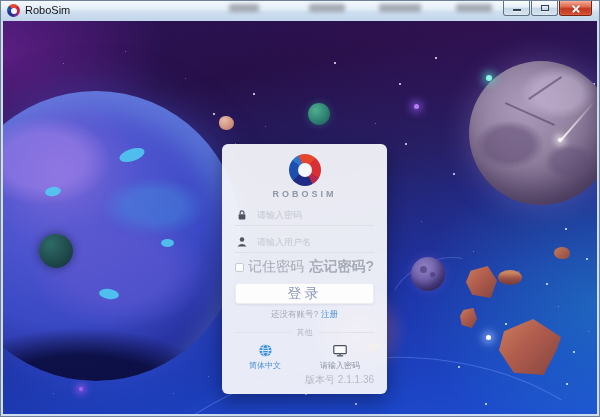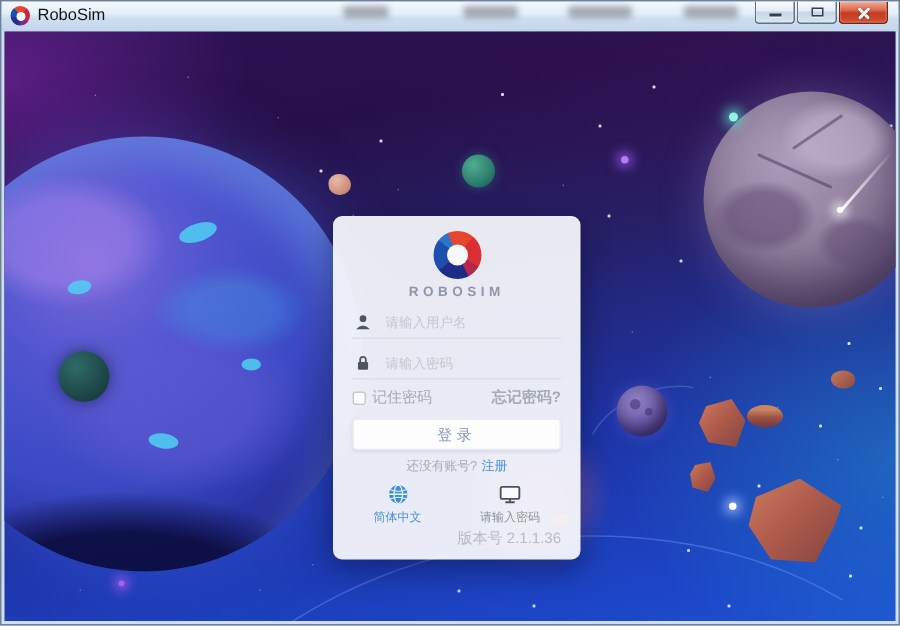--- a/index.html
+++ b/index.html
@@ -136,26 +136,26 @@
   .logo{width:32px;height:32px;margin:0 auto;border-radius:50%;position:relative;
     background:conic-gradient(#e4472e 0 40deg,#d92f35 40deg 118deg,#b5284b 118deg 152deg,#1f2c86 152deg 230deg,#1d4fae 230deg 308deg,#2f74c9 308deg 336deg,#e4472e 336deg);}
   .logo::after{content:"";position:absolute;left:9px;top:9px;width:14px;height:14px;border-radius:50%;background:#f7f8fa;}
   .brand{margin-top:3px;text-align:center;font-size:9px;font-weight:bold;letter-spacing:3px;color:#8e97a8;}
   .field{display:flex;align-items:center;gap:7px;border-bottom:1px solid #dcdfe6;padding:4px 1px 4px;margin-top:6px;}
   .field svg{flex:none;}
   .field input{border:none;outline:none;background:transparent;font-size:9px;color:#333;width:100%;
     font-family:"Liberation Sans",sans-serif;}
   .field input::placeholder{color:#c3c7d0;}
   .opts{display:flex;justify-content:space-between;align-items:center;margin-top:5px;
-    font-size:10px;color:#a6abb6;}
+    font-size:14px;color:#a6abb6;}
   .remember{display:flex;align-items:center;gap:4px;cursor:pointer;}
   .cbox{width:9px;height:9px;border:1px solid #c6cad2;border-radius:2px;background:#fff;box-sizing:border-box;}
   .forgot{cursor:pointer;font-weight:bold;}
   .login-btn{display:block;width:100%;margin-top:7px;height:21px;border:1px solid #eceef3;border-radius:3px;
-    background:#fdfdfe;color:#8795b5;font-size:10px;letter-spacing:3px;cursor:pointer;
+    background:#fdfdfe;color:#8795b5;font-size:14px;letter-spacing:3px;cursor:pointer;
     font-family:"Liberation Sans",sans-serif;box-shadow:0 1px 2px rgba(120,130,160,.15);}
   .register{margin-top:5px;text-align:center;font-size:8.5px;color:#a6abb6;}
   .register a{color:#4a90d9;margin-left:3px;cursor:pointer;}
   .divider{display:flex;align-items:center;gap:6px;margin-top:6px;color:#b4b9c2;font-size:8px;}
   .divider i{flex:1;height:1px;background:#dfe2e8;}
   .quick{display:flex;justify-content:center;gap:39px;margin-top:5px;}
   .qitem{display:flex;flex-direction:column;align-items:center;gap:2px;cursor:pointer;}
   .qitem .qlabel{font-size:8px;}
   .lang .qlabel{color:#4a90d9;}
   .local .qlabel{color:#8b93a0;}
@@ -219,48 +219,53 @@
     <div class="gstar gs-white"></div>
     <div class="gstar gs-purple2"></div>
   </div>
 
   <div class="card">
     <div class="logo"></div>
     <div class="brand">ROBOSIM</div>
 
     <div class="field">
       <svg width="12" height="12" viewBox="0 0 16 16">
+        <rect x="3.5" y="7" width="9" height="7" rx="1.2" fill="#4d5560"></rect>
+        <path d="M5.5 7 V5 a2.5 2.5 0 0 1 5 0 V7" fill="none" stroke="#4d5560" stroke-width="1.6"></path>
+      </svg>
+      <input type="password" placeholder="请输入密码" style="">
+    </div>
+
+    <div class="field">
+      <svg width="12" height="12" viewBox="0 0 16 16">
         <circle cx="8" cy="4.6" r="3" fill="#4d5560"></circle>
         <path d="M1.8 14 Q8 7.5 14.2 14 Z" fill="#4d5560"></path>
       </svg>
       <input type="text" placeholder="请输入用户名" style="">
-    </div>
-
-    <div class="field">
-      <svg width="12" height="12" viewBox="0 0 16 16">
-        <rect x="3.5" y="7" width="9" height="7" rx="1.2" fill="#4d5560"></rect>
-        <path d="M5.5 7 V5 a2.5 2.5 0 0 1 5 0 V7" fill="none" stroke="#4d5560" stroke-width="1.6"></path>
-      </svg>
-      <input type="password" placeholder="请输入密码" style="">
     </div>
 
     <div class="opts">
       <span class="remember">
         <span class="cbox"></span>
         <span>记住密码</span>
       </span>
       <span class="forgot">忘记密码?</span>
     </div>
 
     <button class="login-btn">登录</button>
 
     <div class="register">
       <span>还没有账号?</span><a>注册</a>
     </div>
 
+    <div class="divider">
+      <i></i>
+      <span>其他</span>
+      <i></i>
+    </div>
 
     <div class="quick">
       <div class="qitem lang">
         <svg width="15" height="15" viewBox="0 0 16 16">
           <circle cx="8" cy="8" r="6.5" fill="#3f8fd6"></circle>
           <ellipse cx="8" cy="8" rx="3" ry="6.5" fill="none" stroke="#eaf4ff" stroke-width="0.9"></ellipse>
           <line x1="1.5" y1="8" x2="14.5" y2="8" stroke="#eaf4ff" stroke-width="0.9"></line>
           <path d="M2.5 4.8 Q8 7 13.5 4.8 M2.5 11.2 Q8 9 13.5 11.2" fill="none" stroke="#eaf4ff" stroke-width="0.8"></path>
         </svg>
         <span class="qlabel">简体中文</span>

